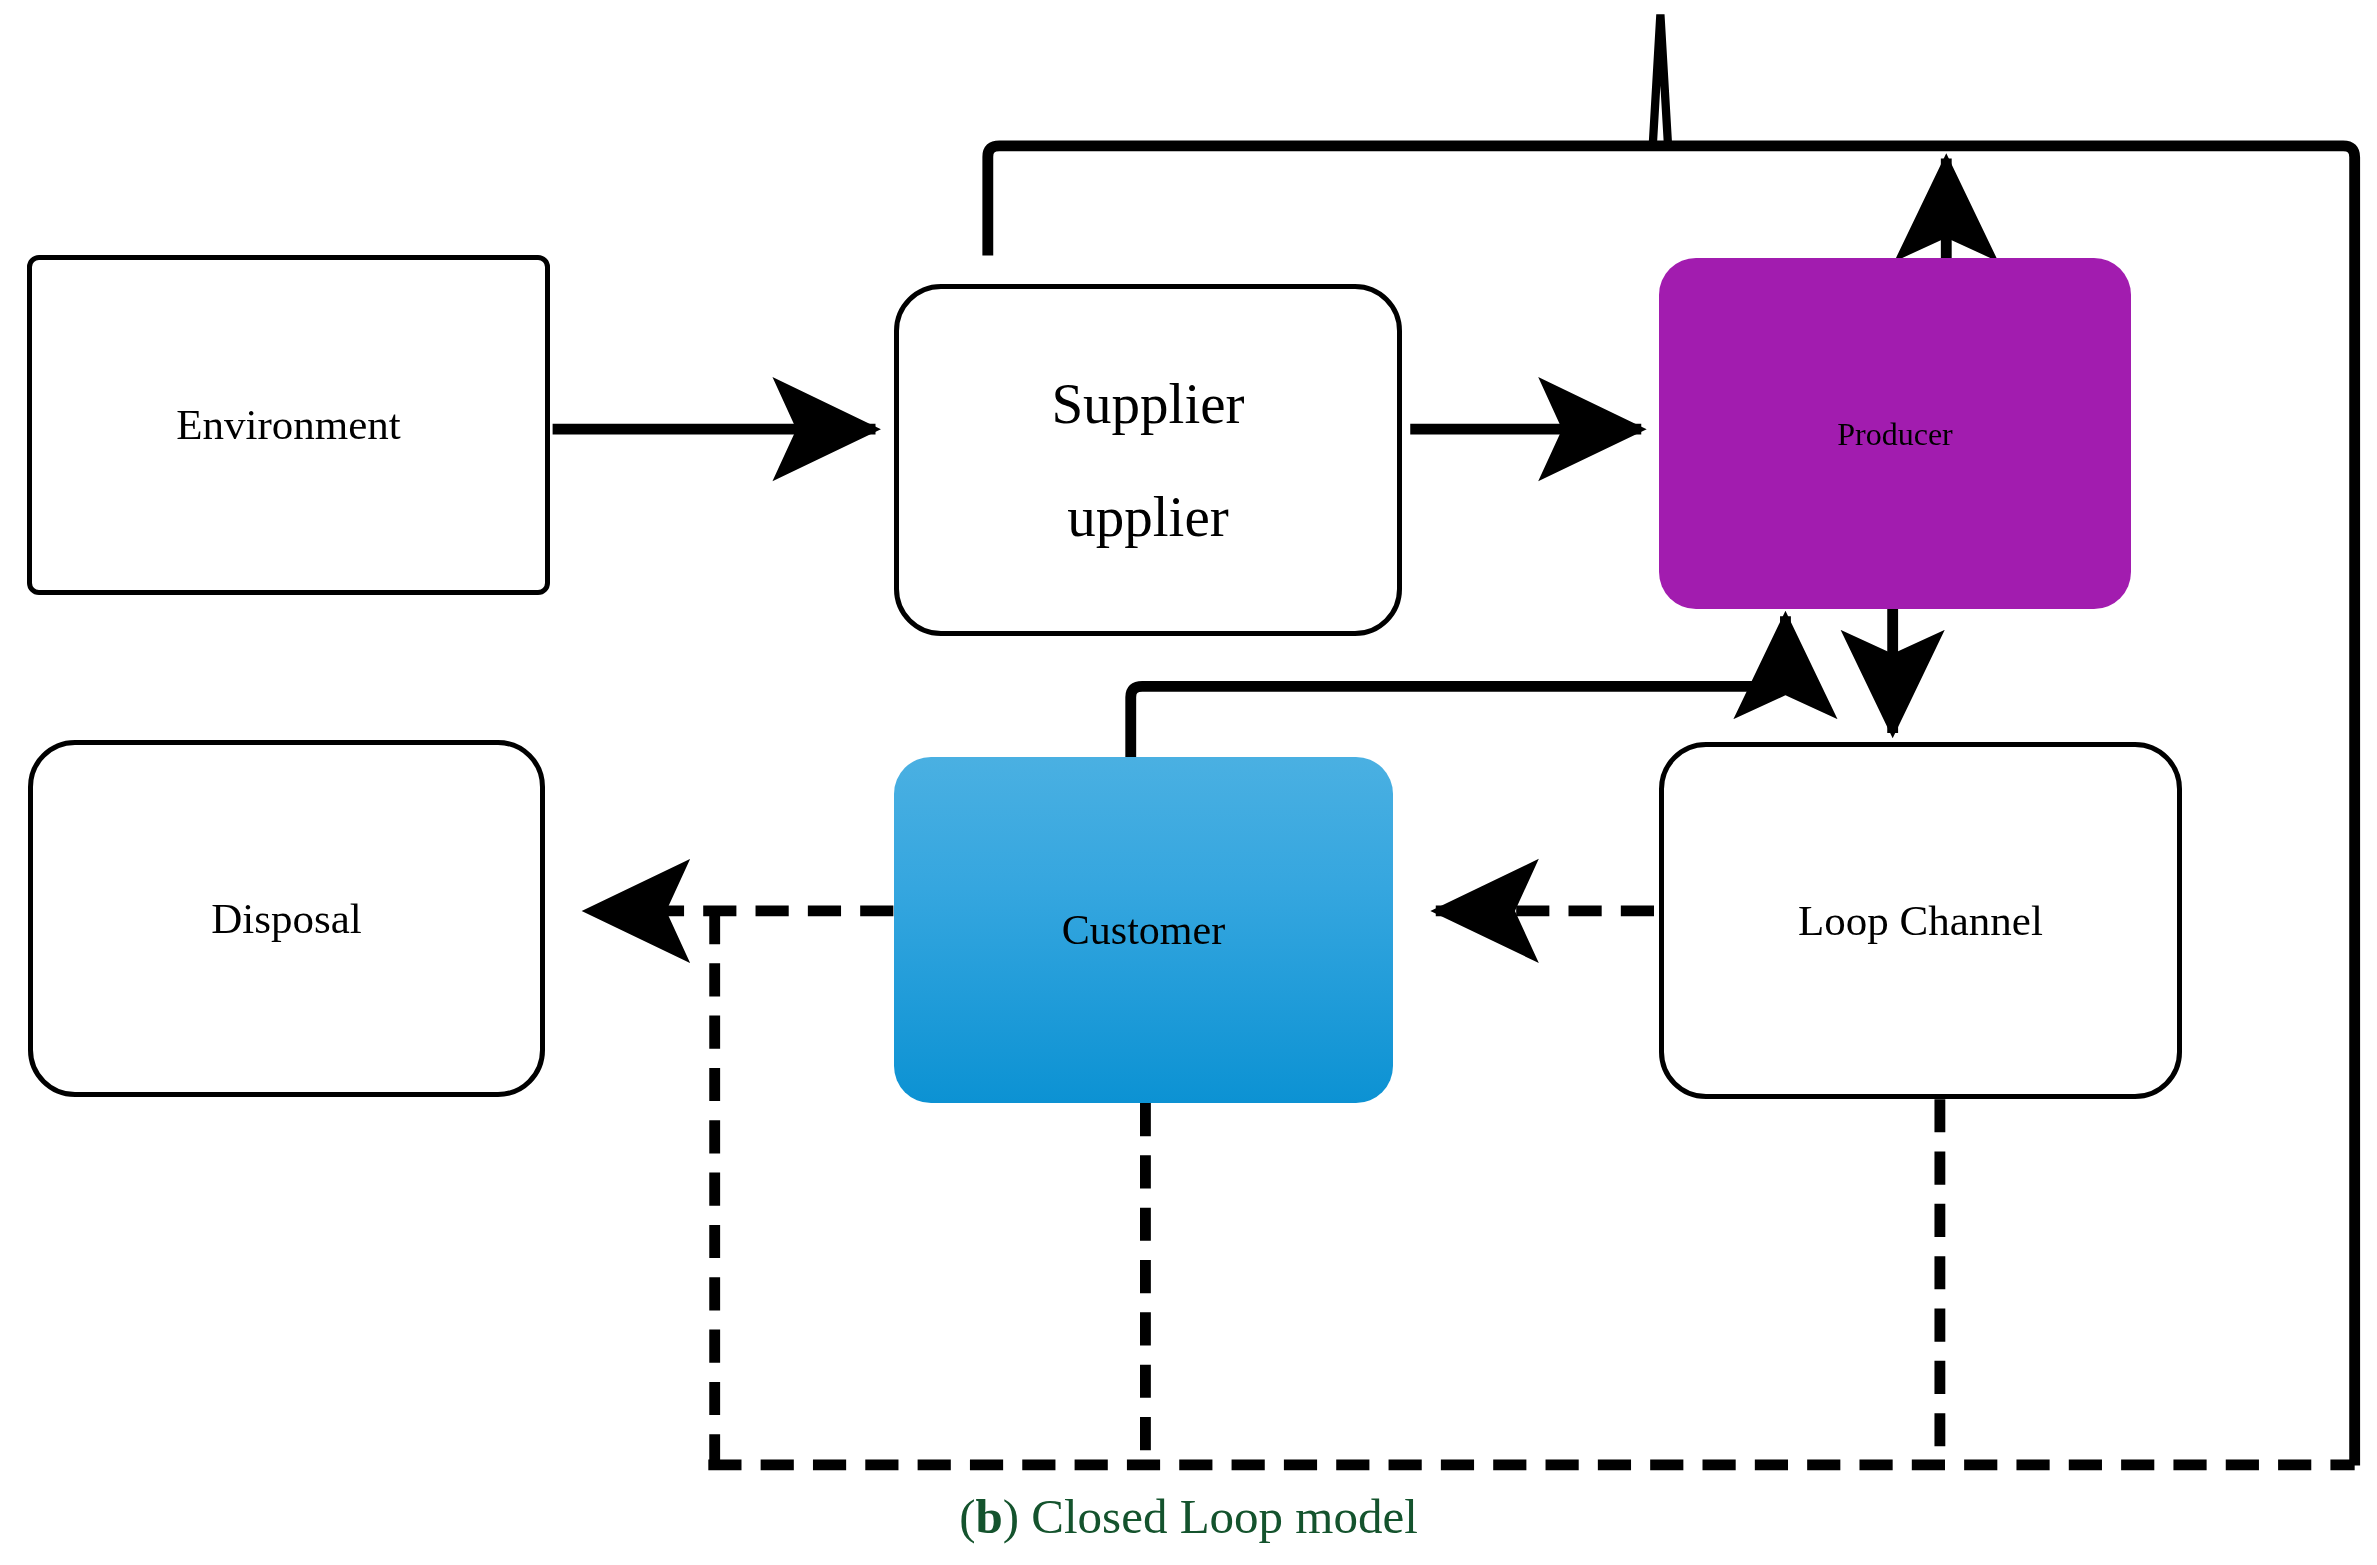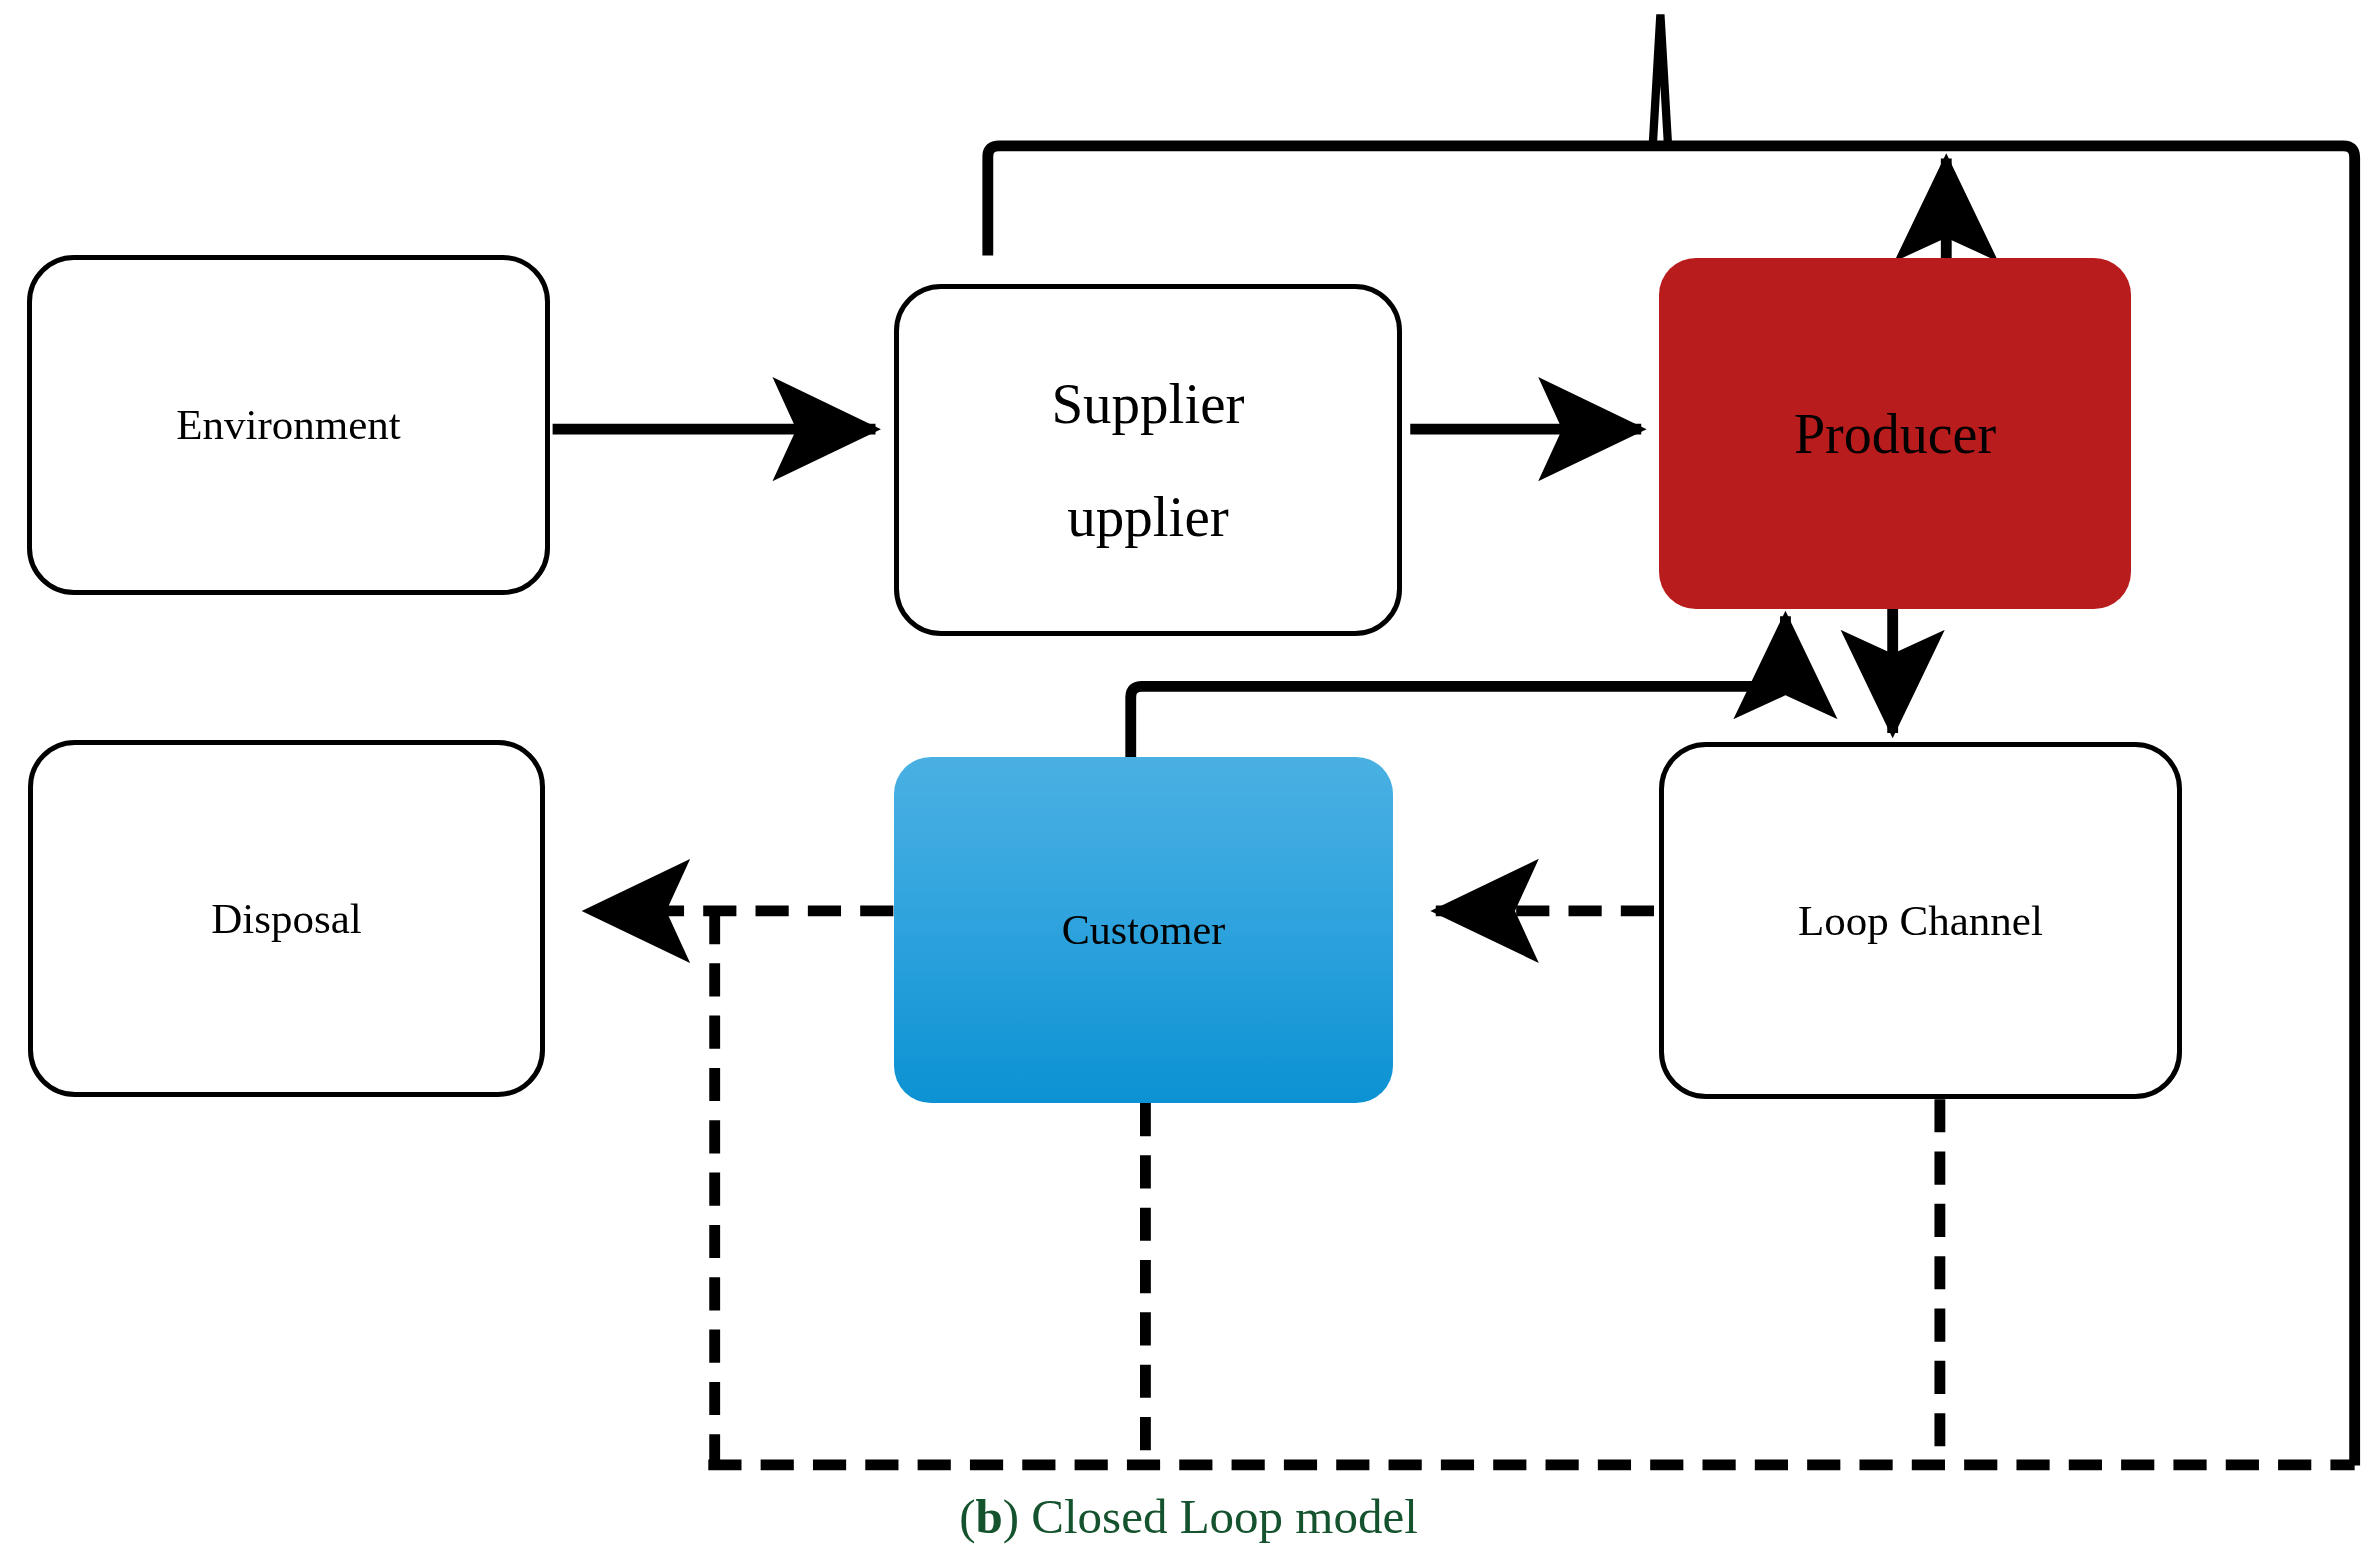--- a/index.html
+++ b/index.html
@@ -122,31 +122,31 @@
 
     <g>
       <path d="M1795,1728 L1795,2295" fill="none" stroke="#000000" stroke-width="17" stroke-dasharray="52 30"></path>
     </g>
 
     <g>
       <path d="M3040,1722 L3040,2295" fill="none" stroke="#000000" stroke-width="17" stroke-dasharray="52 30"></path>
     </g>
   </svg>
 
-  <div class="node plain" style="left:27px; top:255px; width:523px; height:340px; font-size:43px;">
+  <div class="node plain" style="left:27px; top:255px; width:523px; height:340px; font-size:43px;border-radius:12px;">
     <span class="node-label">Environment</span>
   </div>
 
   <div class="node plain" style="left:894px; top:257px; width:508px; height:352px; font-size:57px;margin-top:27px;">
     <span class="node-label">Supplier</span>
     <span class="node-label">upplier</span>
   </div>
 
   <div class="node filled" style="left:1659px; top:258px; width:472px; height:351px;
-              background:#b91c1c; font-size:56px;">
+              background:#a21caf; font-size:32px;">
     <span class="node-label">Producer</span>
   </div>
 
   <div class="node plain" style="left:28px; top:740px; width:517px; height:357px; font-size:43px;">
     <span class="node-label">Disposal</span>
   </div>
 
   <div class="node filled" style="left:894px; top:757px; width:499px; height:346px;
               background:linear-gradient(180deg,#4AB0E2 0%,#35A6DF 38%,#0C92D3 100%);
               font-size:42px;justify-content:center;">

